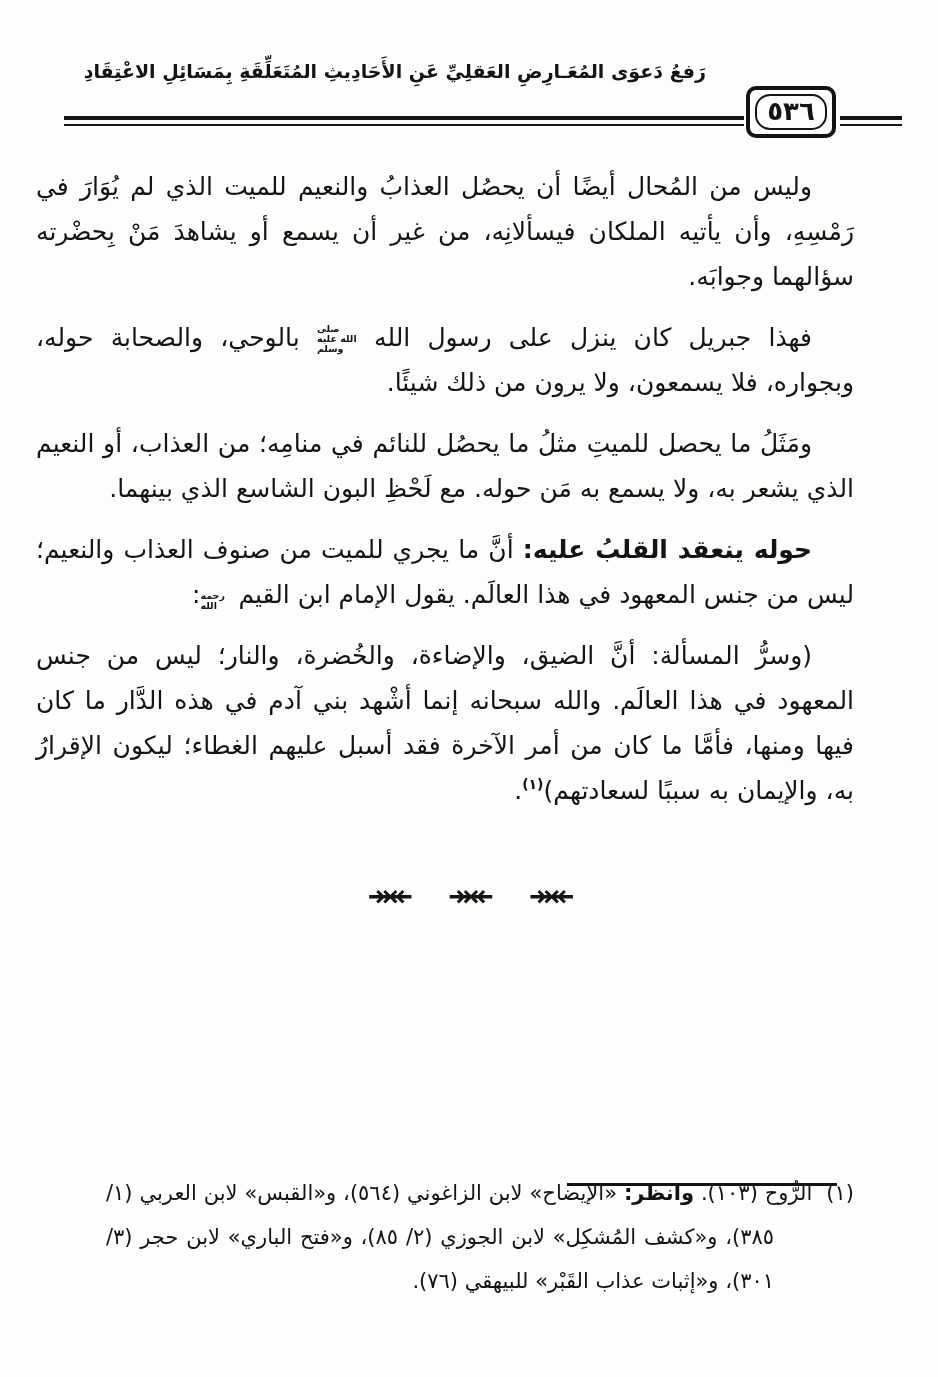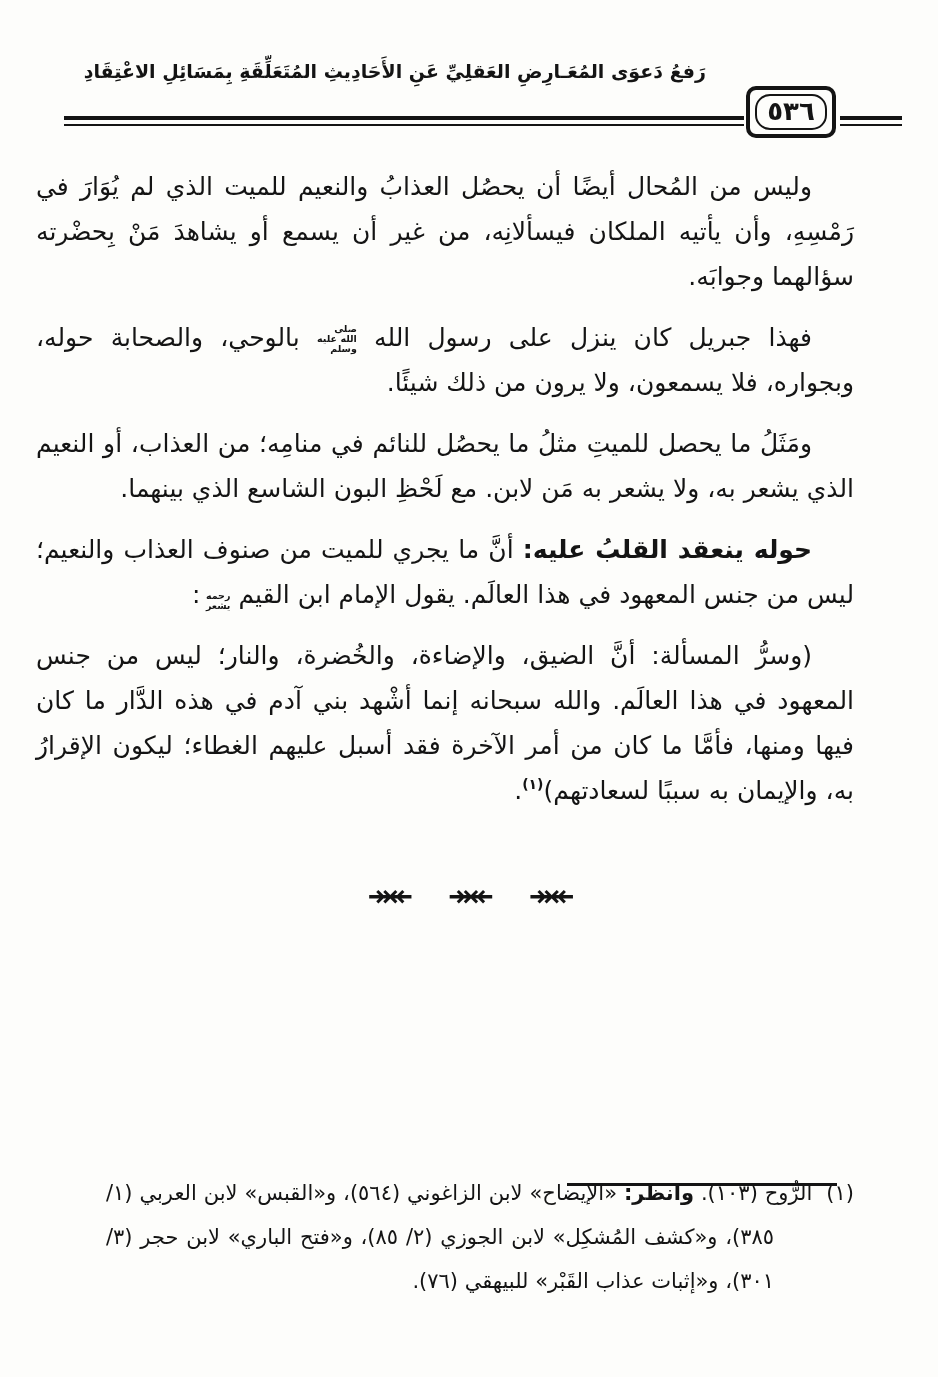--- a/index.html
+++ b/index.html
@@ -41,21 +41,21 @@
   .content{
     position:absolute;top:148px;left:36px;width:818px;
     font-size:25px;line-height:45px;
     text-align:justify;direction:rtl;
   }
   .content p{margin:16px 0 10px 0;text-indent:42px;}
   .lead{font-weight:bold;}
   .honorific{
     display:inline-block;width:40px;
     font-size:9.5px;line-height:10px;font-weight:bold;
-    text-align:right;text-indent:0;vertical-align:-6px;
+    text-align:left;text-indent:0;vertical-align:-6px;
     white-space:normal;
   }
   .honorific-sm{width:30px;}
   .fn-ref{font-size:14px;line-height:0;vertical-align:10px;font-weight:bold;}
   
   .ornaments{
     position:absolute;top:876px;left:0;width:100%;
     text-align:center;direction:ltr;
     font-size:30px;font-weight:bold;line-height:40px;
   }
@@ -87,25 +87,25 @@
     <div class="rule rule-right"></div>
   </header>
 
   <main class="content">
     <p><span>وليس من المُحال أيضًا أن يحصُل العذابُ والنعيم للميت الذي لم يُوَارَ في رَمْسِهِ، وأن يأتيه الملكان فيسألانِه، من غير أن يسمع أو يشاهدَ مَنْ بِحضْرته سؤالهما وجوابَه.</span></p>
 
     <p><span>فهذا جبريل كان ينزل على رسول الله</span>
       <span class="honorific">صلى الله عليه وسلم</span>
       <span>بالوحي، والصحابة حوله، وبجواره، فلا يسمعون، ولا يرون من ذلك شيئًا.</span></p>
 
-    <p><span>ومَثَلُ ما يحصل للميتِ مثلُ ما يحصُل للنائم في منامِه؛ من العذاب، أو النعيم الذي يشعر به، ولا يشعر به مَن لابن. مع لَحْظِ البون الشاسع الذي بينهما.</span></p>
+    <p><span>ومَثَلُ ما يحصل للميتِ مثلُ ما يحصُل للنائم في منامِه؛ من العذاب، أو النعيم الذي يشعر به، ولا يسمع به مَن حوله. مع لَحْظِ البون الشاسع الذي بينهما.</span></p>
 
     <p><span class="lead">حوله ينعقد القلبُ عليه:</span>
       <span>أنَّ ما يجري للميت من صنوف العذاب والنعيم؛ ليس من جنس المعهود في هذا العالَم. يقول الإمام ابن القيم</span>
-      <span class="honorific honorific-sm">رحمه يشعر</span><span>:</span></p>
+      <span class="honorific honorific-sm">رحمه الله</span><span>:</span></p>
 
     <p><span>(وسرُّ المسألة: أنَّ الضيق، والإضاءة، والخُضرة، والنار؛ ليس من جنس المعهود في هذا العالَم. والله سبحانه إنما أشْهد بني آدم في هذه الدَّار ما كان فيها ومنها، فأمَّا ما كان من أمر الآخرة فقد أسبل عليهم الغطاء؛ ليكون الإقرارُ به، والإيمان به سببًا لسعادتهم)</span><sup class="fn-ref">(١)</sup><span>.</span></p>
   </main>
 
   <div class="ornaments">
     <span>↠↞</span>
     <span>↠↞</span>
     <span>↠↞</span>
   </div>
 

